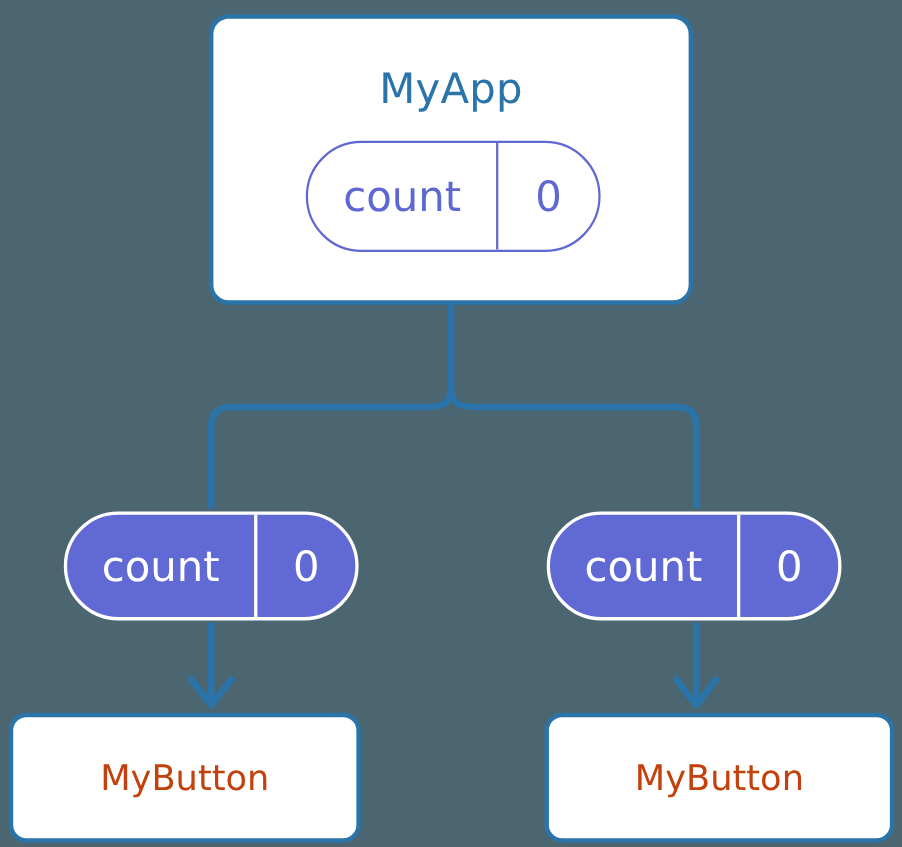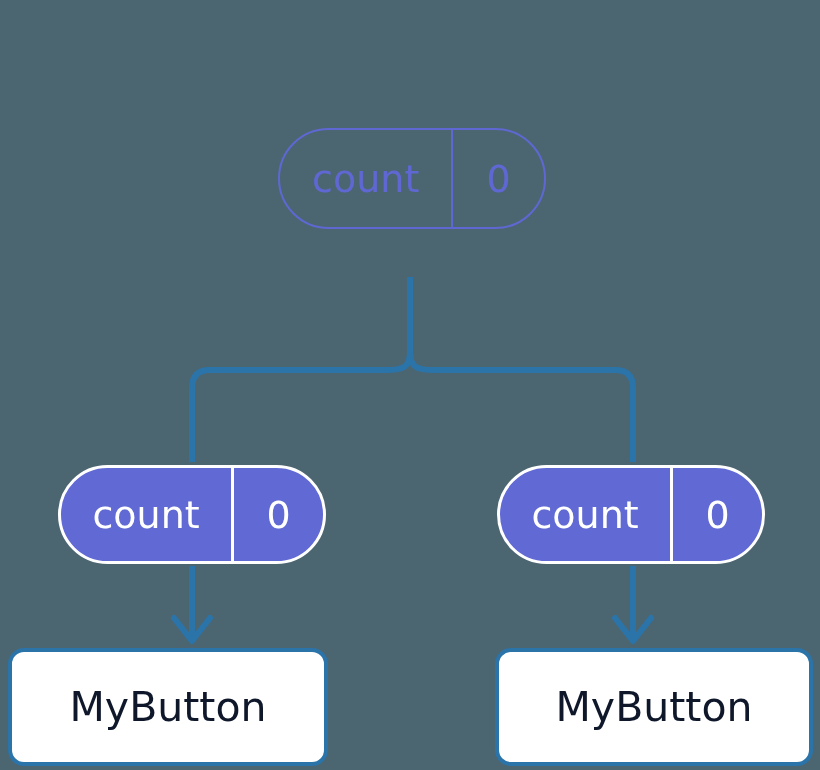--- a/index.html
+++ b/index.html
@@ -137,22 +137,22 @@
     box-sizing: border-box;
     background: #ffffff;
     border: 4px solid #2a74aa;
     border-radius: 16px;
     z-index: 2;
     display: flex;
     align-items: center;
     justify-content: center;
   }
   .child-title {
-    color: #0f172a;
-    font-size: 41px;
+    color: #c2410c;
+    font-size: 32px;
     line-height: 1;
     white-space: nowrap;
   }
   #button-card-left {
     left: 8px;
     top: 648px;
     width: 320px;
     height: 118px;
   }
   #button-card-right {
@@ -182,20 +182,23 @@
              C 198 370, 192 376, 192 388
              L 192 462" fill="none" stroke="#2a74aa" stroke-width="6" stroke-linecap="butt"></path>
 
     <path d="M 192 566 L 192 641" fill="none" stroke="#2a74aa" stroke-width="6"></path>
     <path d="M 174 618 L 192 641 L 210 618" fill="none" stroke="#2a74aa" stroke-width="6" stroke-linecap="round" stroke-linejoin="round"></path>
 
     <path d="M 633 566 L 633 641" fill="none" stroke="#2a74aa" stroke-width="6"></path>
     <path d="M 615 618 L 633 641 L 651 618" fill="none" stroke="#2a74aa" stroke-width="6" stroke-linecap="round" stroke-linejoin="round"></path>
   </svg>
 
+  <div class="card" id="app-card">
+    <div class="card-title">MyApp</div>
+  </div>
 
   <div class="pill outline" id="app-state-pill">
     <div class="pill-key">count</div>
     <div class="pill-val">0</div>
   </div>
 
   <div class="pill filled" id="props-pill-left">
     <div class="pill-key">count</div>
     <div class="pill-val">0</div>
   </div>

